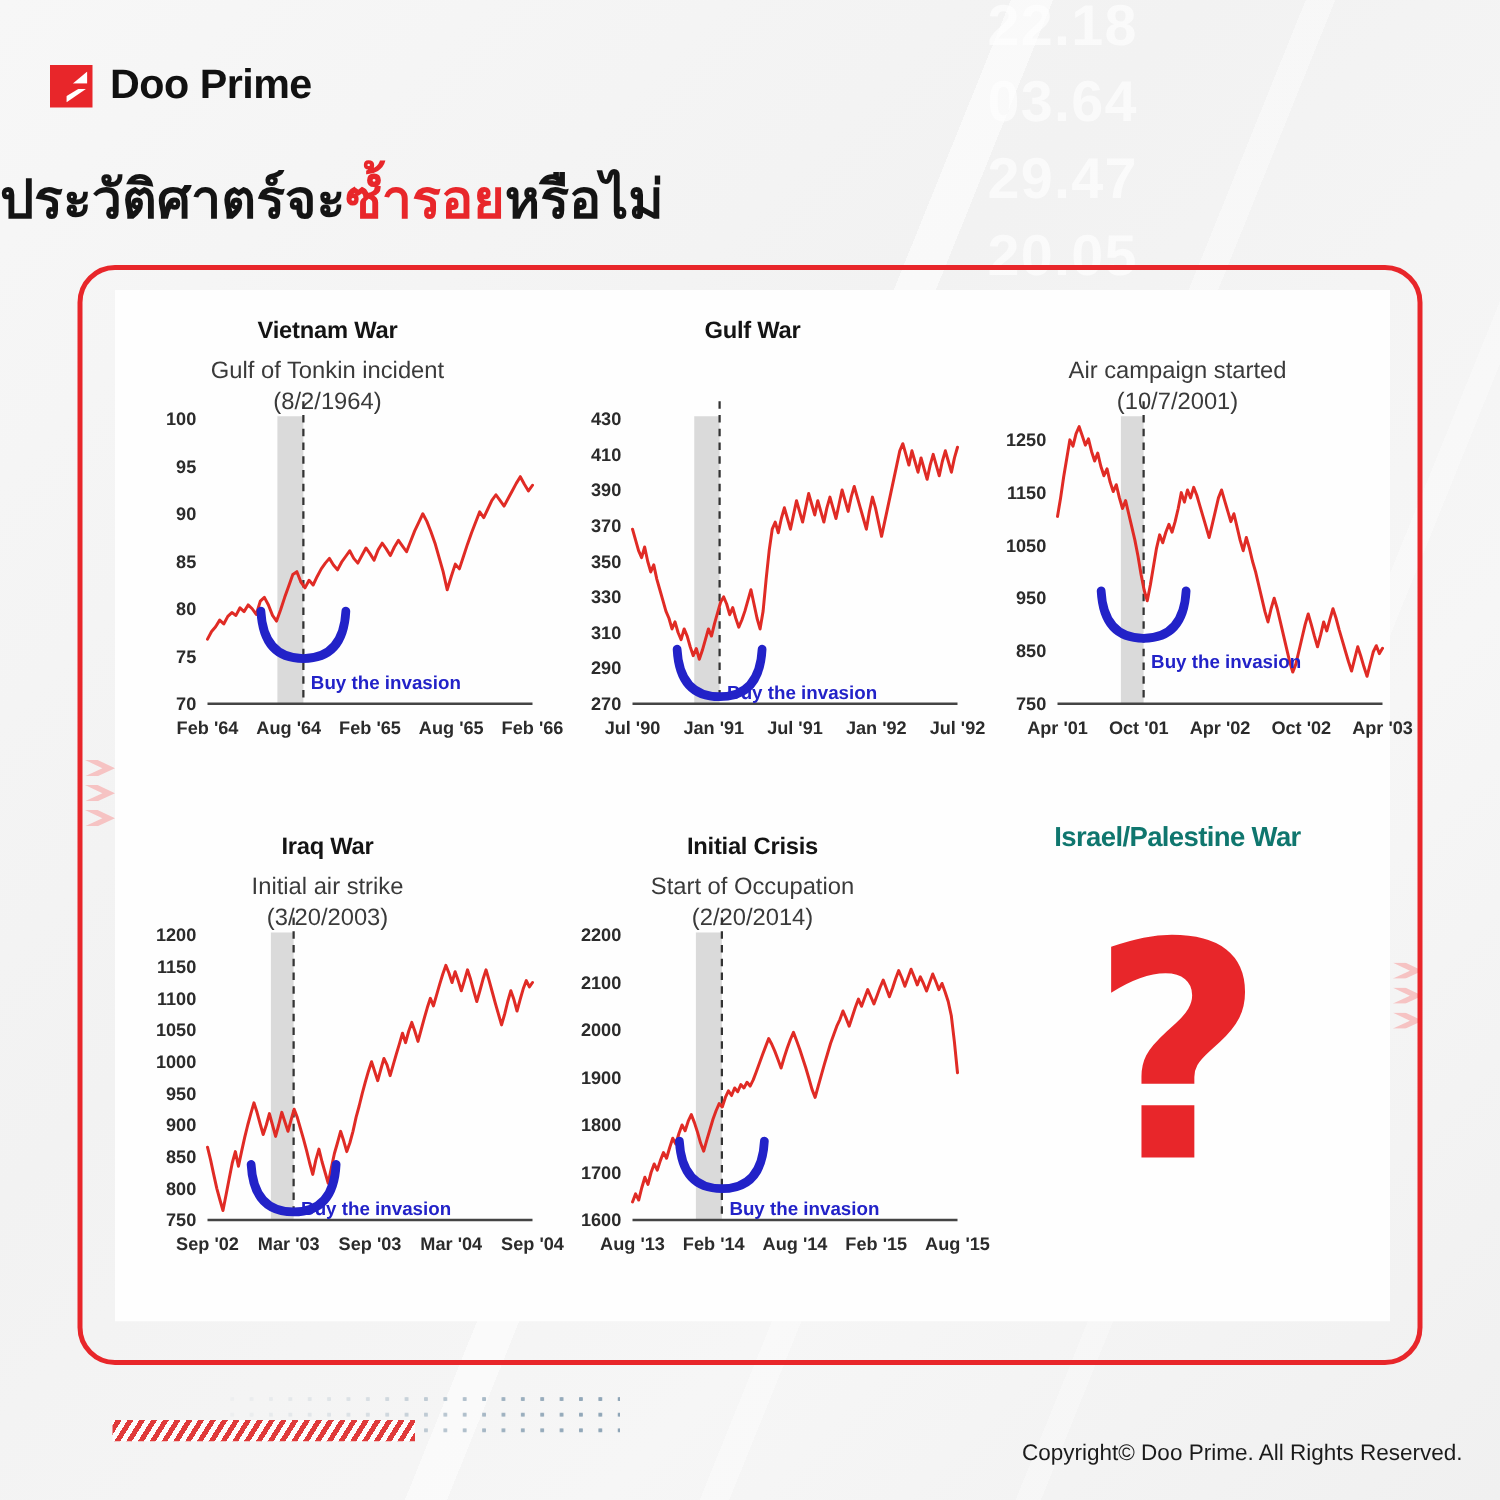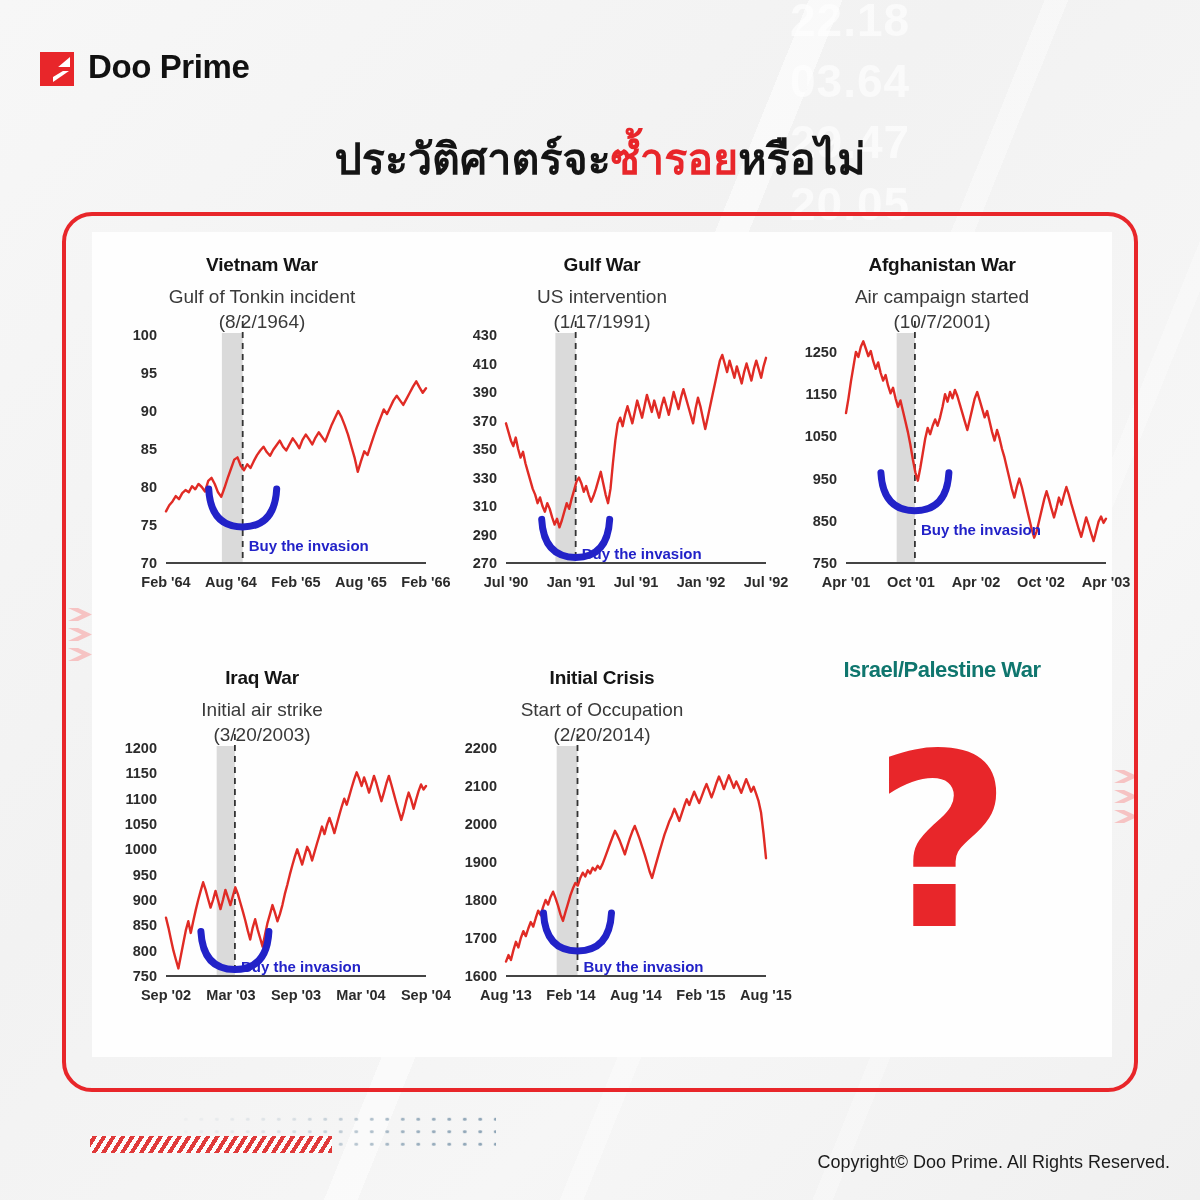--- a/index.html
+++ b/index.html
@@ -86,21 +86,21 @@
   }
   #logo-text {
     font-size: 33px; font-weight: 700; color: #111;
     letter-spacing: -0.4px;
   }
 
   
   #title {
     position: absolute;
     top: 125px; left: 0; width: 1200px;
-    text-align: center;
+    text-align: left;
     font-size: 43px;
     font-weight: 700;
     color: #141414;
     letter-spacing: 0px;
     z-index: 6;
     white-space: nowrap;
   }
   #title .hl { color: #e8262a; }
 
   
@@ -295,21 +295,20 @@
             <text x="334" y="260" class="xtick">Feb '66</text>
             <path d="M 116.69999999999999 161.88 Q 118.69999999999999 199.88 150.7 199.88
         Q 182.7 199.88 184.7 161.88" fill="none" stroke="#2222c8" stroke-width="7" stroke-linecap="round"></path>
             <text x="156.7" y="223.88" class="annot">Buy the invasion</text>
           </svg>
         </div>
     </div>
 
     <div class="cell">
       <div class="chart-title">Gulf War</div>
-      <div class="chart-sub"><span>US intervention</span><br><span>(1/17/1991)</span></div>
       <div class="plot">
           <svg viewBox="0 0 340 300" preserveAspectRatio="none">
             <rect x="123.4" y="6" width="20.28" height="230" fill="#d4d4d4" opacity="0.85"></rect>
             <text x="65" y="241" class="ytick">270</text>
             <text x="65" y="212.5" class="ytick">290</text>
             <text x="65" y="184" class="ytick">310</text>
             <text x="65" y="155.5" class="ytick">330</text>
             <text x="65" y="127" class="ytick">350</text>
             <text x="65" y="98.5" class="ytick">370</text>
             <text x="65" y="70" class="ytick">390</text>
@@ -324,21 +323,20 @@
             <text x="269" y="260" class="xtick">Jan '92</text>
             <text x="334" y="260" class="xtick">Jul '92</text>
             <path d="M 109.68 192.375 Q 111.68 230.375 143.68 230.375
         Q 175.68 230.375 177.68 192.375" fill="none" stroke="#2222c8" stroke-width="7" stroke-linecap="round"></path>
             <text x="149.68" y="232" class="annot">Buy the invasion</text>
           </svg>
         </div>
     </div>
 
     <div class="cell">
-      <div class="chart-title">Afghanistan War</div>
       <div class="chart-sub"><span>Air campaign started</span><br><span>(10/7/2001)</span></div>
       <div class="plot">
           <svg viewBox="0 0 340 300" preserveAspectRatio="none">
             <rect x="124.7" y="6" width="18.200000000000003" height="230" fill="#d4d4d4" opacity="0.85"></rect>
             <text x="65" y="241" class="ytick">750</text>
             <text x="65" y="198.77777777777777" class="ytick">850</text>
             <text x="65" y="156.55555555555554" class="ytick">950</text>
             <text x="65" y="114.33333333333333" class="ytick">1050</text>
             <text x="65" y="72.11111111111111" class="ytick">1150</text>
             <text x="65" y="29.888888888888886" class="ytick">1250</text>

